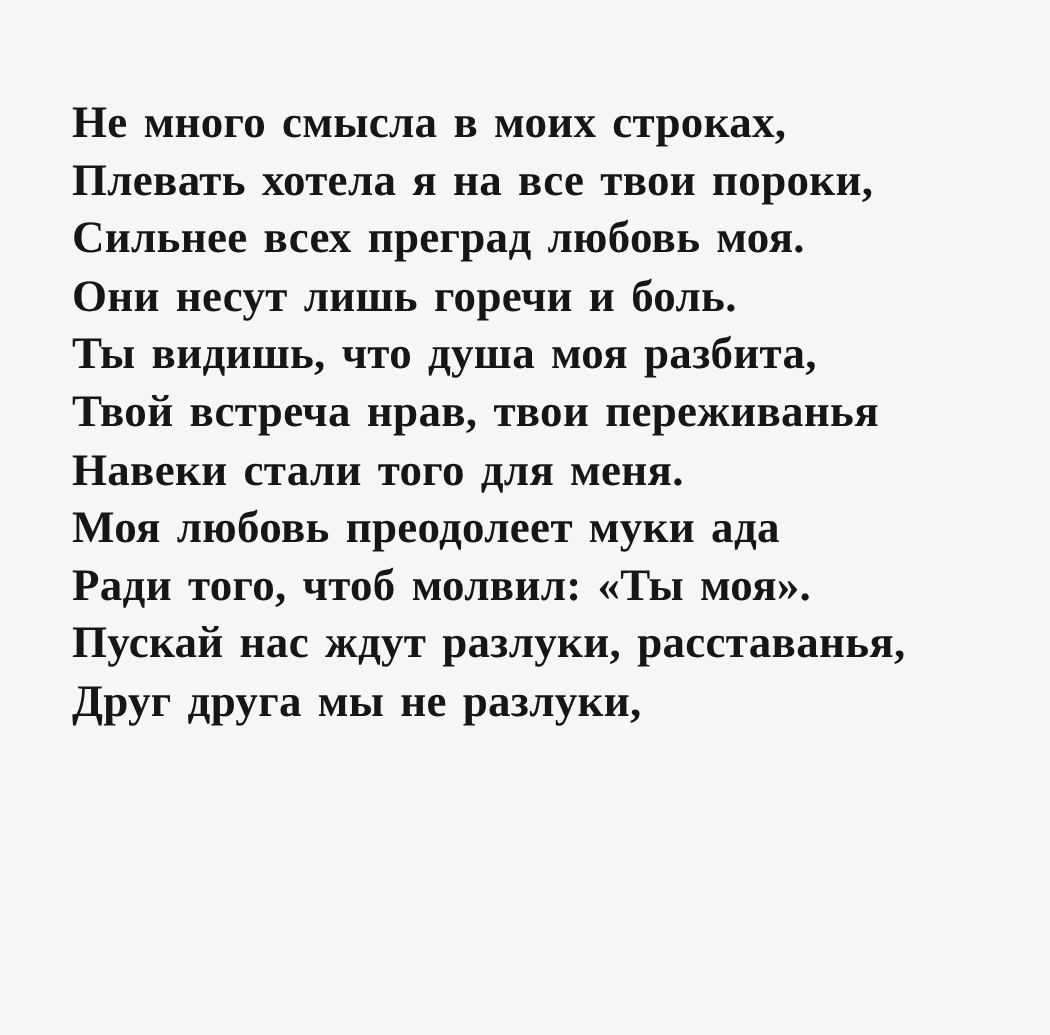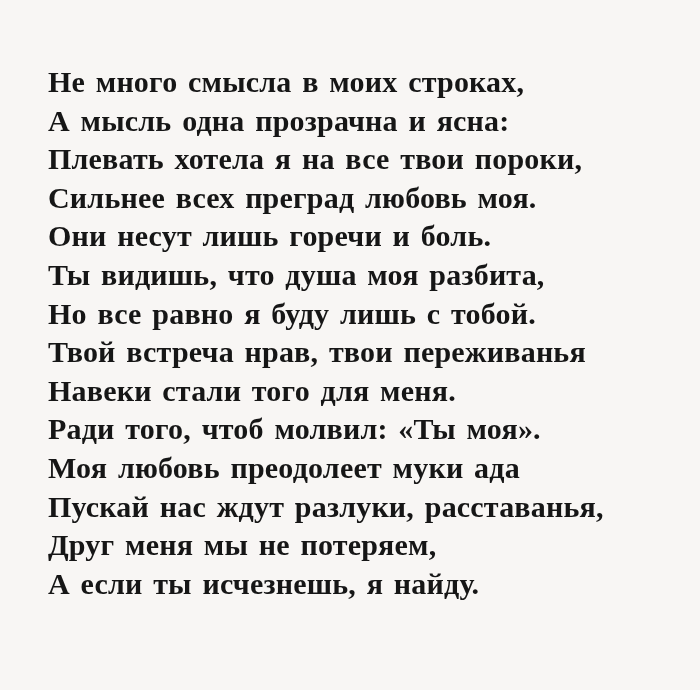--- a/index.html
+++ b/index.html
@@ -33,27 +33,24 @@
   .line {
     height: 38.6px;
   }
 </style>
 </head>
 <body>
 
 <div class="page">
   <div class="poem">
     <div class="line">Не много смысла в моих строках,</div>
-    <div class="line">А мысль одна прозрачна и ясна:</div>
     <div class="line">Плевать хотела я на все твои пороки,</div>
     <div class="line">Сильнее всех преград любовь моя.</div>
     <div class="line">Они несут лишь горечи и боль.</div>
     <div class="line">Ты видишь, что душа моя разбита,</div>
-    <div class="line">Но все равно я буду лишь с тобой.</div>
     <div class="line">Твой встреча нрав, твои переживанья</div>
     <div class="line">Навеки стали того для меня.</div>
+    <div class="line">Моя любовь преодолеет муки ада</div>
     <div class="line">Ради того, чтоб молвил: «Ты моя».</div>
-    <div class="line">Моя любовь преодолеет муки ада</div>
     <div class="line">Пускай нас ждут разлуки, расставанья,</div>
-    <div class="line">Друг меня мы не потеряем,</div>
-    <div class="line">А если ты исчезнешь, я найду.</div>
+    <div class="line">Друг друга мы не разлуки,</div>
   </div>
 </div>
 
 </body></html>

